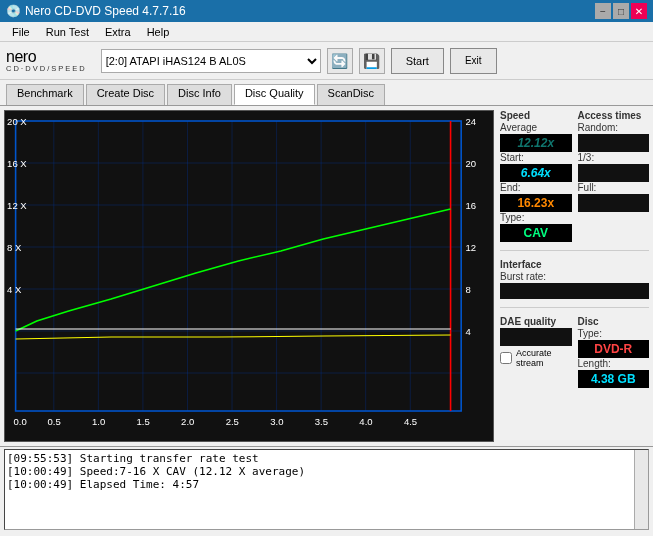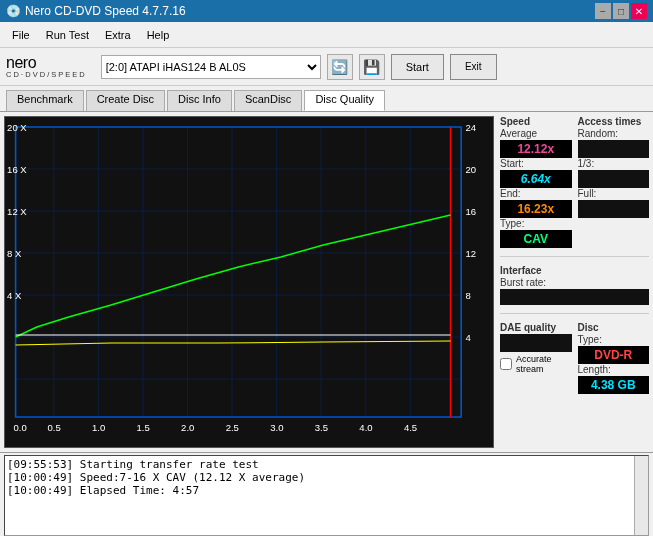--- a/index.html
+++ b/index.html
@@ -6,21 +6,21 @@
     body { width: 653px; height: 536px; overflow: hidden; font-family: 'Segoe UI', Tahoma, Arial, sans-serif; font-size: 11px; background: #f0f0f0; }
 
     
     .titlebar { background: #1a6fa8; color: white; height: 22px; display: flex; align-items: center; justify-content: space-between; padding: 0 6px; font-size: 12px; }
     .titlebar-left { display: flex; align-items: center; gap: 4px; }
     .titlebar-controls { display: flex; gap: 2px; }
     .titlebar-btn { width: 16px; height: 16px; background: #aaa; border: none; cursor: pointer; color: #333; font-size: 10px; display: flex; align-items: center; justify-content: center; }
     .titlebar-btn.close { background: #e05; color: white; }
 
     
-    .menubar { background: #f0f0f0; height: 26px; display: flex; align-items: center; padding: 0 4px; border-bottom: 1px solid #ccc; font-size: 11px; }
+    .menubar { background: #f0f0f0; height: 20px; display: flex; align-items: center; padding: 0 4px; border-bottom: 1px solid #ccc; font-size: 11px; }
     .menubar-item { padding: 1px 8px; cursor: pointer; }
 
     
     .toolbar { background: #f0f0f0; height: 38px; display: flex; align-items: center; padding: 0 6px; gap: 6px; border-bottom: 1px solid #ccc; }
     .logo-area { display: flex; align-items: center; margin-right: 8px; }
     .drive-select { height: 24px; width: 220px; font-size: 11px; border: 1px solid #aaa; background: white; }
     .toolbar-icon-btn { width: 26px; height: 26px; border: 1px solid #aaa; background: #e8e8e8; cursor: pointer; display: flex; align-items: center; justify-content: center; font-size: 14px; }
     .btn-start { height: 26px; padding: 0 14px; background: #e8e8e8; border: 1px solid #888; cursor: pointer; font-size: 11px; }
     .btn-exit { height: 26px; padding: 0 14px; background: #e8e8e8; border: 1px solid #888; cursor: pointer; font-size: 10px; }
 
@@ -99,22 +99,22 @@
   <button class="toolbar-icon-btn" title="Refresh">🔄</button>
   <button class="toolbar-icon-btn" title="Save">💾</button>
   <button class="btn-start">Start</button>
   <button class="btn-exit">Exit</button>
 </div>
 
 <div class="tabs">
   <div class="tab">Benchmark</div>
   <div class="tab">Create Disc</div>
   <div class="tab">Disc Info</div>
+  <div class="tab active">Disc Quality</div>
   <div class="tab">ScanDisc</div>
-  <div class="tab active">Disc Quality</div>
 </div>
 
 <div class="main">
 
   <div class="chart-container">
     <svg class="chart-canvas" viewBox="0 0 460 330" preserveAspectRatio="none" xmlns="http://www.w3.org/2000/svg">
 
       <rect width="460" height="330" fill="#111"></rect>
 
       <g stroke="#003399" stroke-width="0.5" opacity="0.7">
@@ -183,21 +183,21 @@
     </svg>
   </div>
 
   <div class="right-panel">
 
     <div class="panel-section">
 
       <div class="panel-col">
         <div class="panel-label">Speed</div>
         <div class="panel-sublabel">Average</div>
-        <div class="panel-value" style="color:#ec4899;">12.12x</div>
+        <div class="panel-value" style="color:#0f766e;font-style:italic;">12.12x</div>
         <div class="panel-sublabel">Start:</div>
         <div class="panel-value" style="color:#00e0ff;font-style:italic;">6.64x</div>
         <div class="panel-sublabel">End:</div>
         <div class="panel-value" style="color:#ff8800;">16.23x</div>
         <div class="panel-sublabel">Type:</div>
         <div class="panel-value" style="color:#00ff80;">CAV</div>
       </div>
 
       <div class="panel-col">
         <div class="panel-label">Access times</div>

